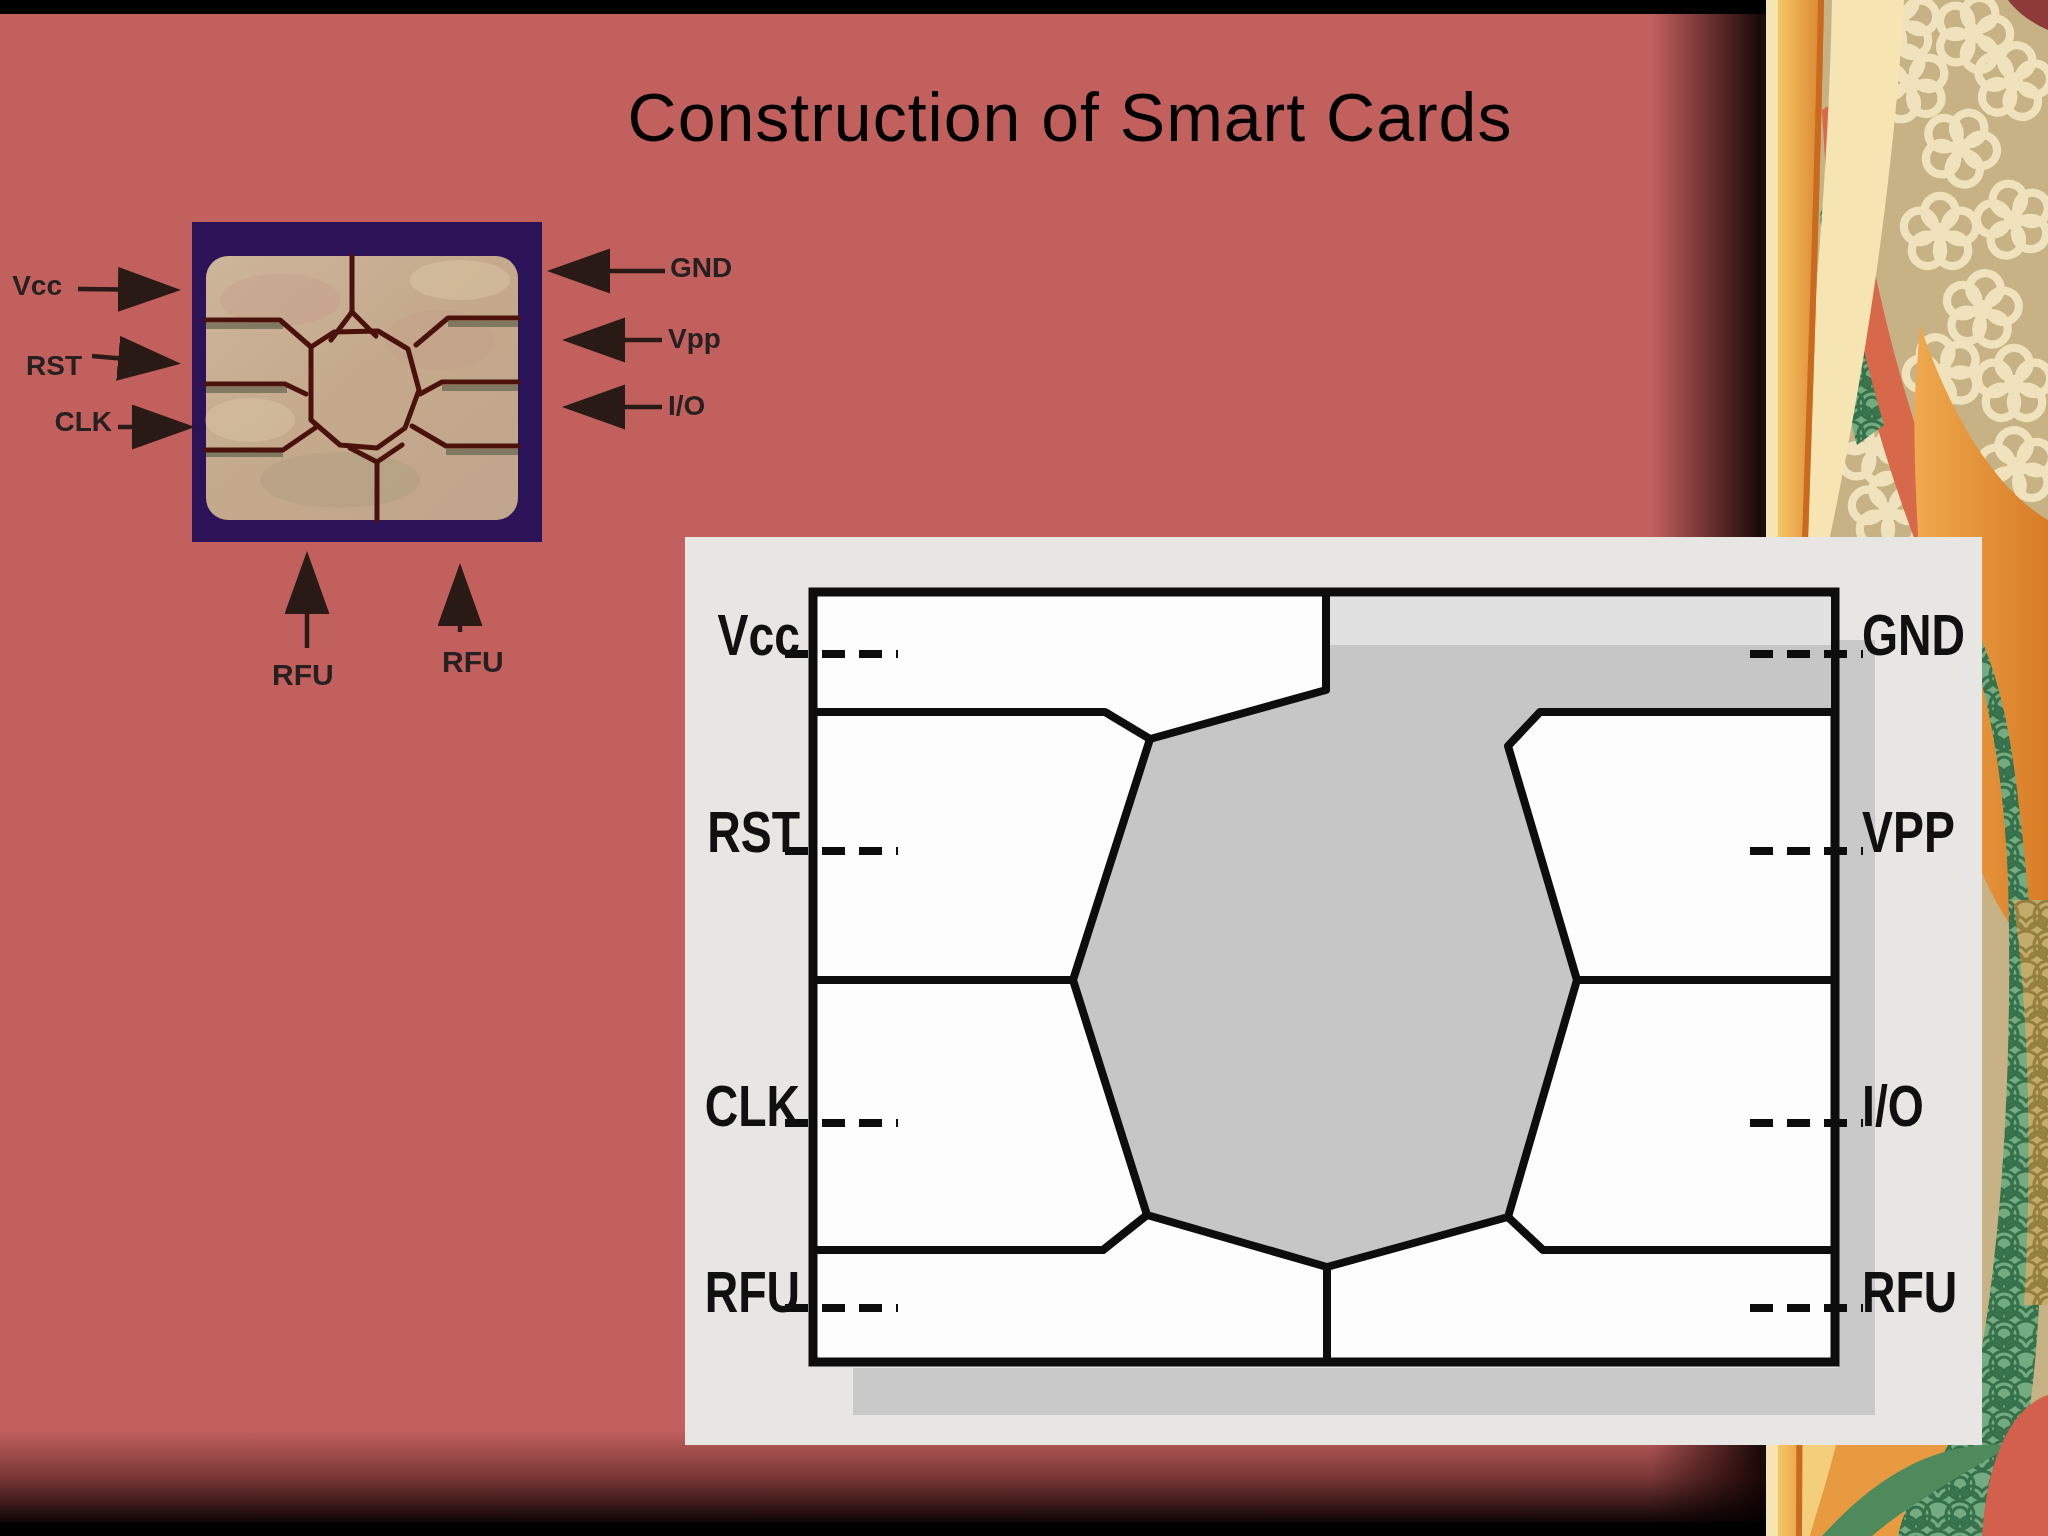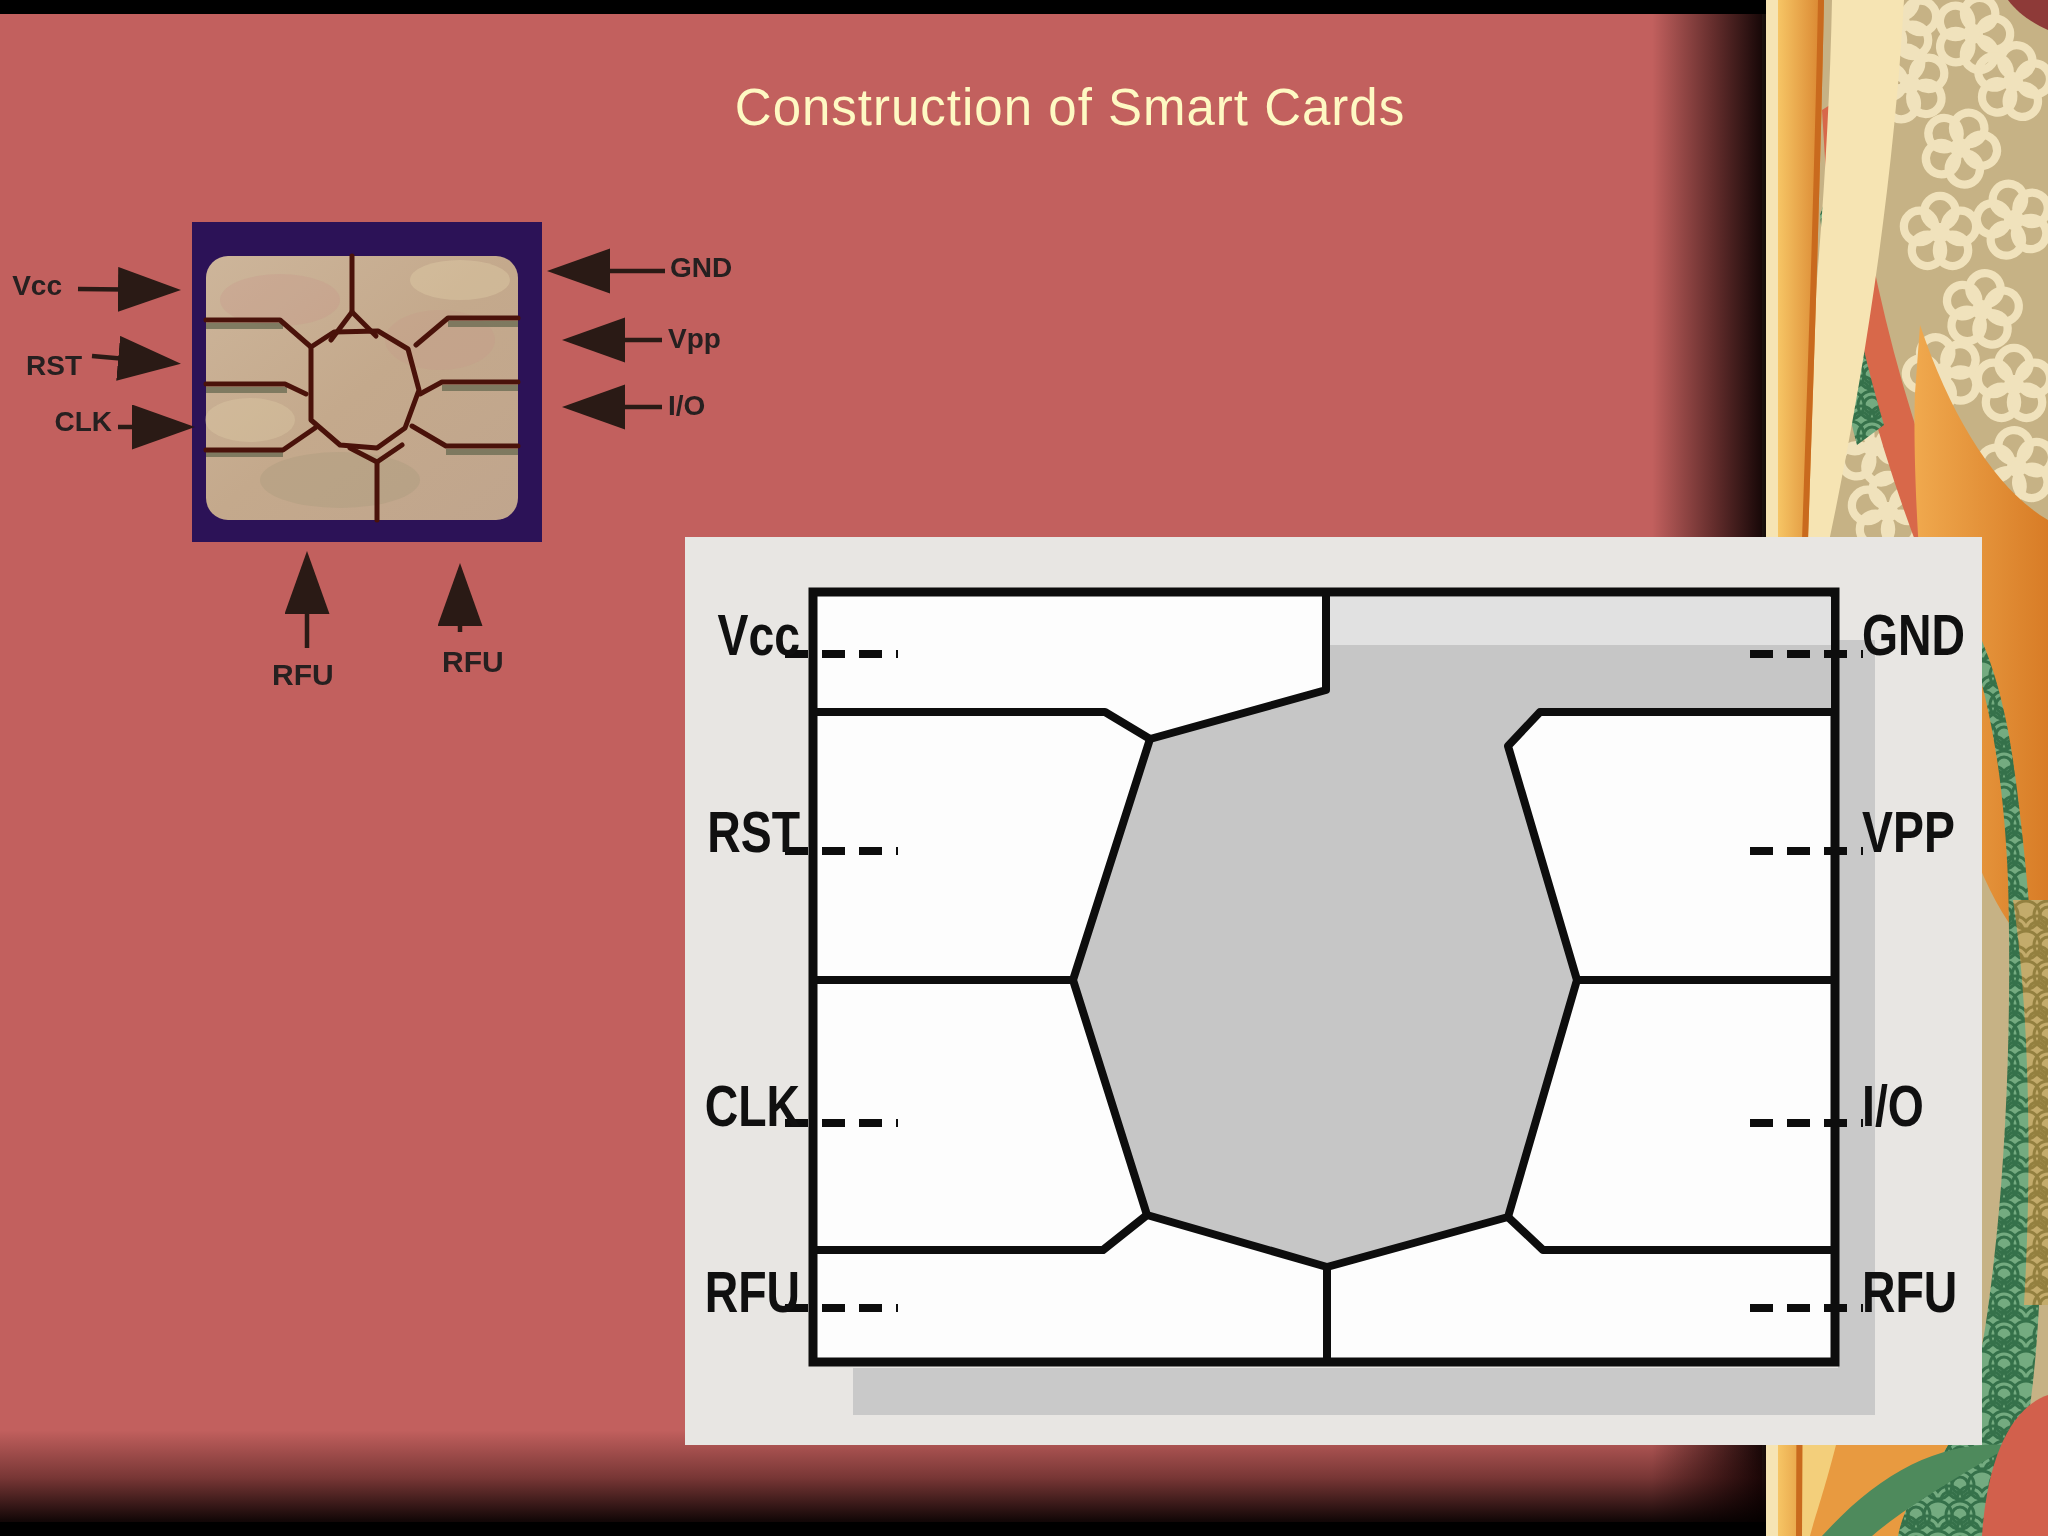--- a/index.html
+++ b/index.html
@@ -1,20 +1,20 @@
 <!DOCTYPE html>
 <html><head>
 <meta charset="utf-8">
 <style>
   html,body{margin:0;padding:0;background:#222;}
   #stage{position:relative;width:2048px;height:1536px;overflow:hidden;
          font-family:"Liberation Sans", sans-serif;background:#c2605e;}
   .abs{position:absolute;}
   #title{left:430px;top:78px;width:1280px;text-align:center;
-         font-size:51px;font-weight:500;color:#fef9c3;letter-spacing:1px;}
+         font-size:68px;font-weight:500;color:#000000;letter-spacing:1px;}
   .photo-label{font-weight:700;font-size:28px;color:#262020;}
   .photo-label.rfu{font-size:30px;}
   .pl-right{text-align:right;}
   .diag-label{font-weight:700;font-size:58px;color:#101010;line-height:58px;}
   .dl-left{width:160px;text-align:right;transform:scaleX(0.8);transform-origin:100% 50%;}
   .dl-right{width:200px;text-align:left;transform:scaleX(0.8);transform-origin:0 50%;}
   #panel{left:685px;top:537px;width:1297px;height:908px;background:#e8e6e3;}
   #top-bar{left:0;top:0;width:1766px;height:14px;background:#000;}
   #bottom-bar{left:0;top:1522px;width:1766px;height:14px;background:#000;}
   #right-vignette{left:1652px;top:0;width:114px;height:1536px;

